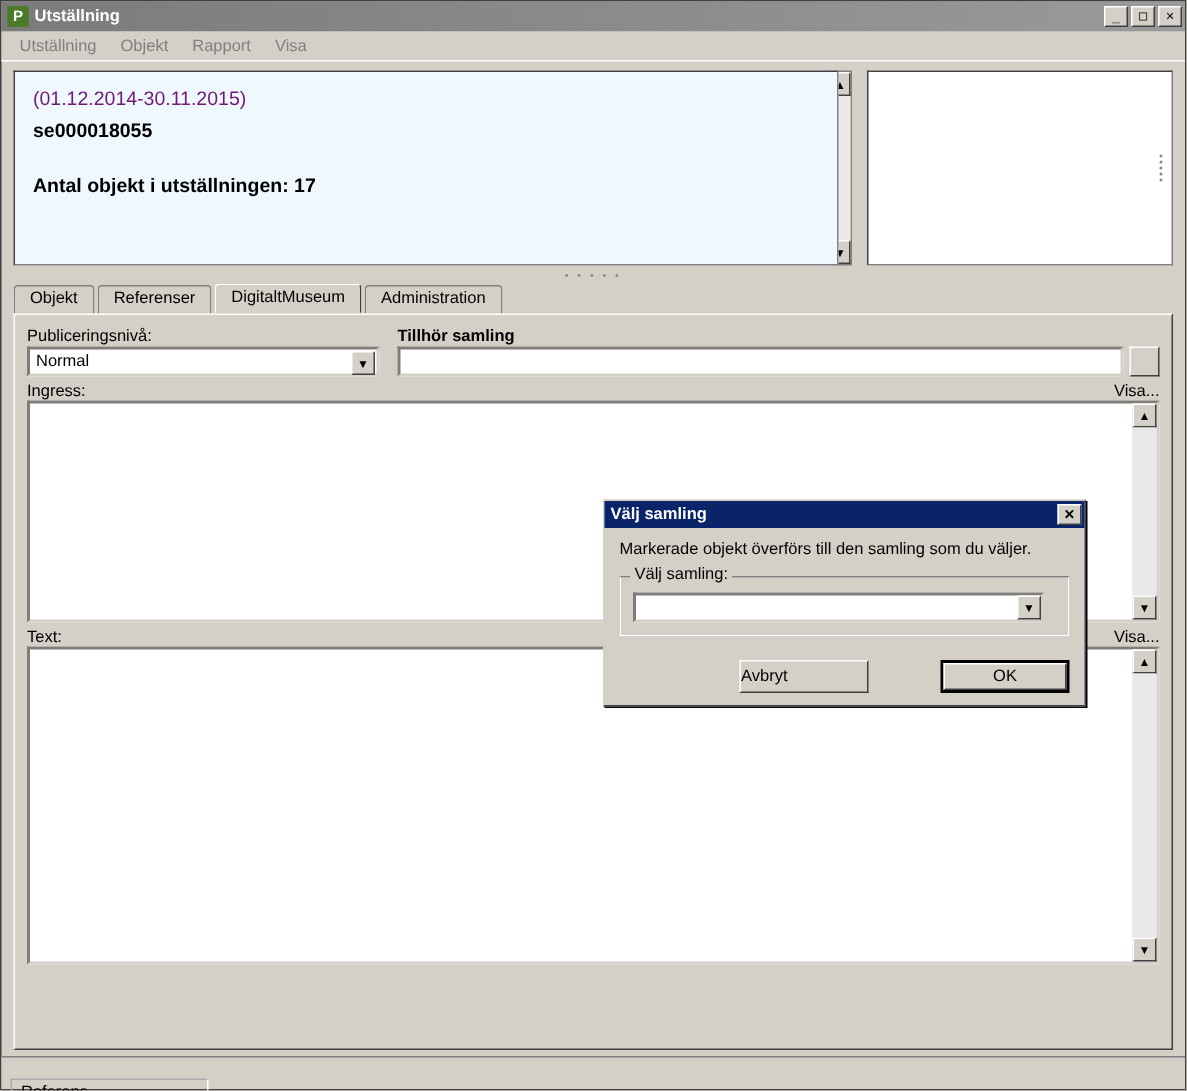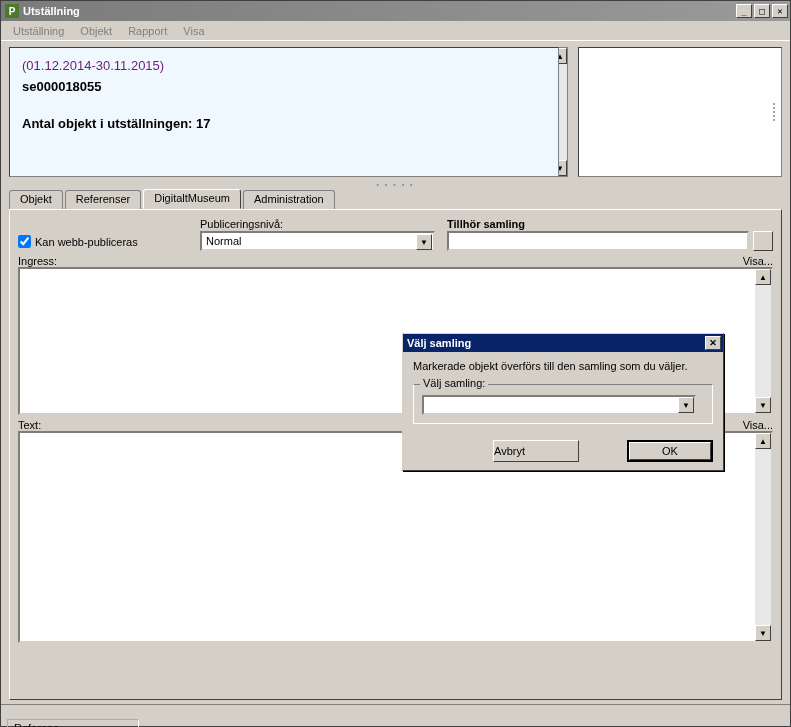--- a/index.html
+++ b/index.html
@@ -380,26 +380,20 @@
   <div class="tabs-container">
     <div class="tabs-row">
       <div class="tab">Objekt</div>
       <div class="tab">Referenser</div>
       <div class="tab active">DigitaltMuseum</div>
       <div class="tab">Administration</div>
     </div>
     <div class="tab-body">
 
       <div class="row1">
-        <div class="col label-col">
-          <label class="cb-row">
-            <input type="checkbox" checked="" style="">
-            <span>Kan webb-publiceras</span>
-          </label>
-        </div>
         <div class="col pub">
           <div class="field-label">Publiceringsnivå:</div>
           <div class="dropdown">
             <span>Normal</span>
             <div class="dd-btn">▼</div>
           </div>
         </div>
         <div class="col samling">
           <div class="field-label">Tillhör samling</div>
           <div class="samling-row">

